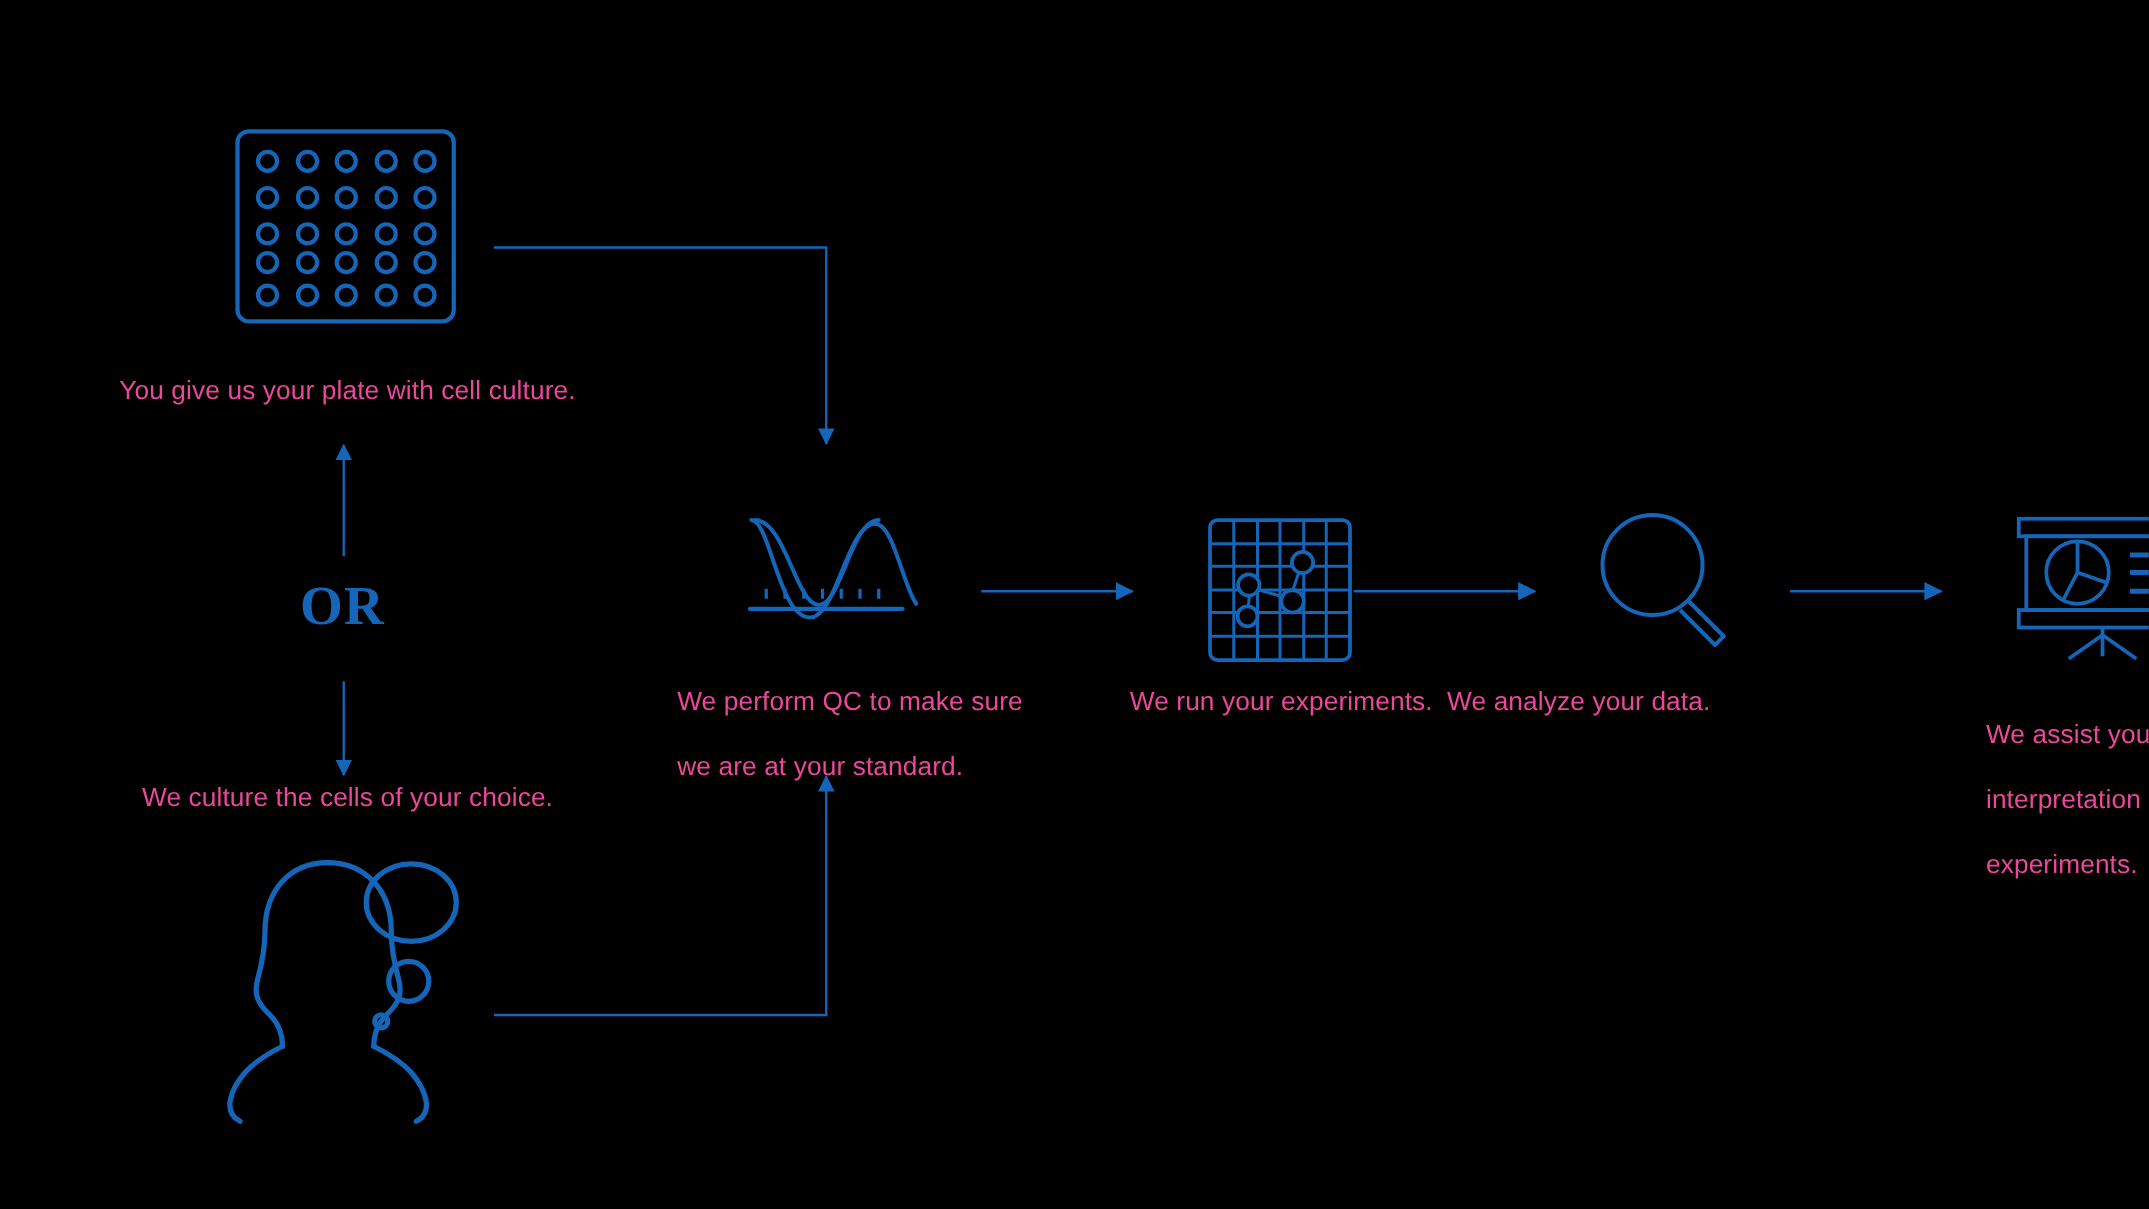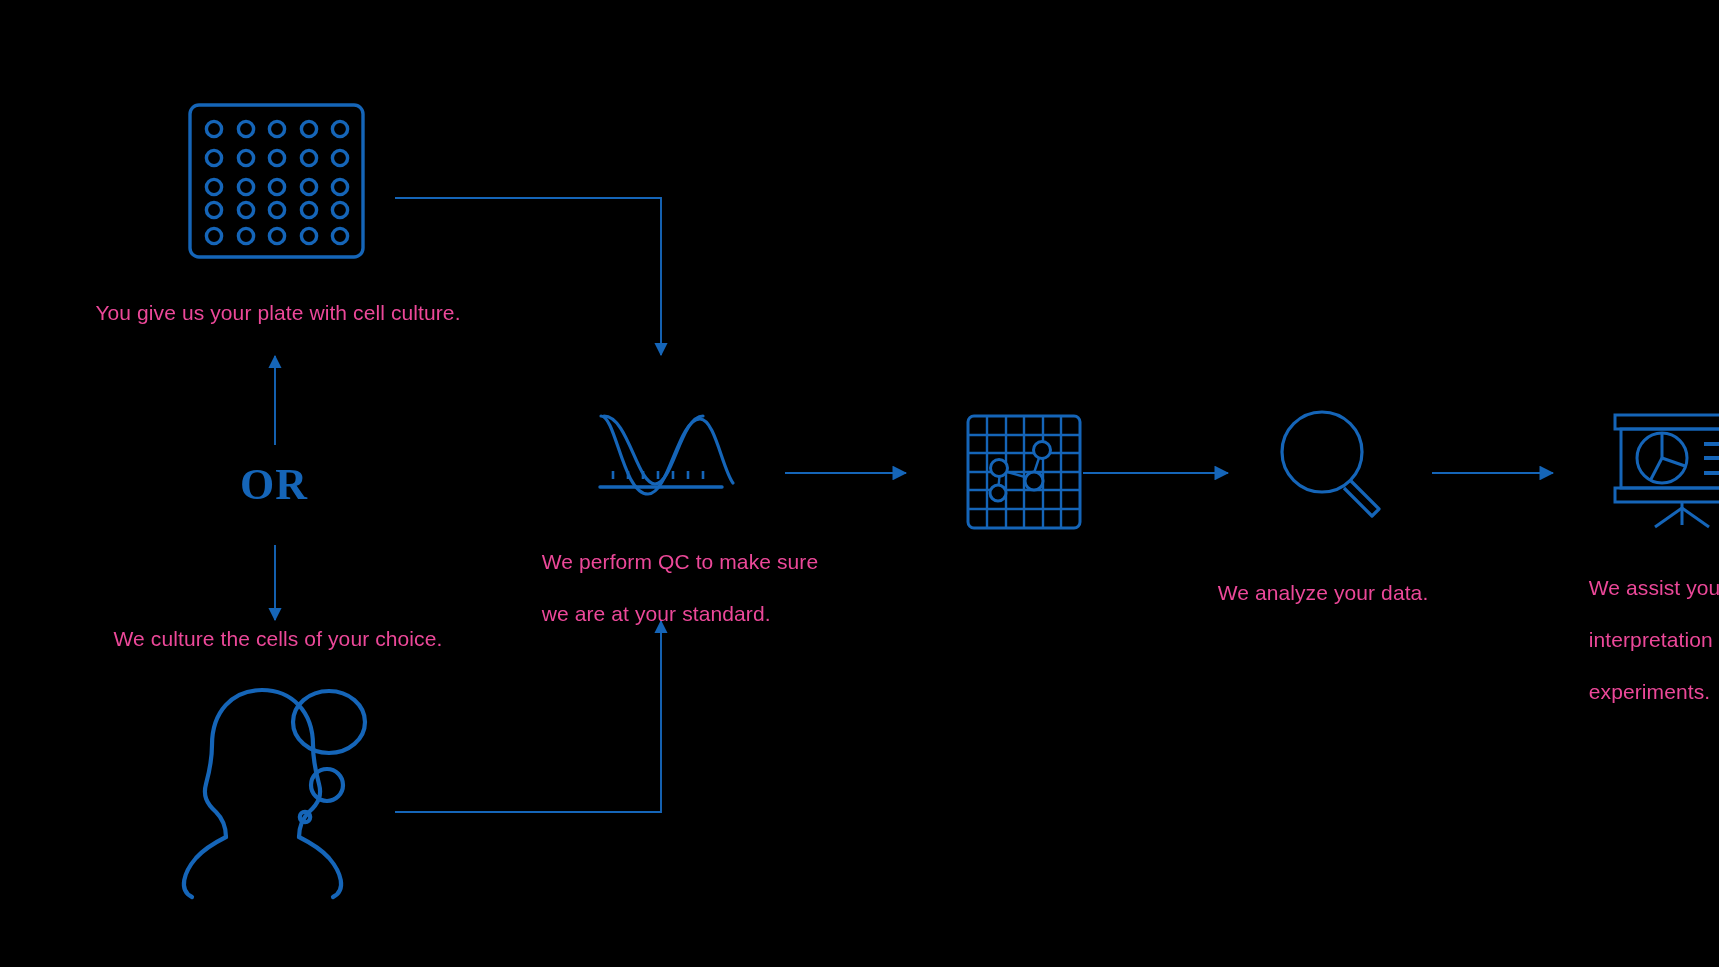--- a/index.html
+++ b/index.html
@@ -228,22 +228,23 @@
 
   <div class="or-label" style="left:240px; top:463px;text-align:center;">OR</div>
 
   <div class="label center" style="left:0px; top:626px; width:556px;">We culture the cells of your choice.</div>
 
   <div class="label left" style="left:518px; top:523px; width:330px;">
     <span>We perform QC to make sure</span><br>
     <span>we are at your standard.</span>
   </div>
 
-
-  <div class="label center" style="left:1098px; top:549px; width:450px;margin-top:31px;">We analyze your data.</div>
+  <div class="label center" style="left:760px; top:549px; width:530px;">We run your experiments.</div>
+
+  <div class="label center" style="left:1038px; top:549px; width:450px;">We analyze your data.</div>
 
   <div class="label left" style="left:1565px; top:549px; width:210px;">
     <span>We assist you with</span><br>
     <span>interpretation and</span><br>
     <span>experiments.</span>
   </div>
 
 </div>
 
 </body></html>

